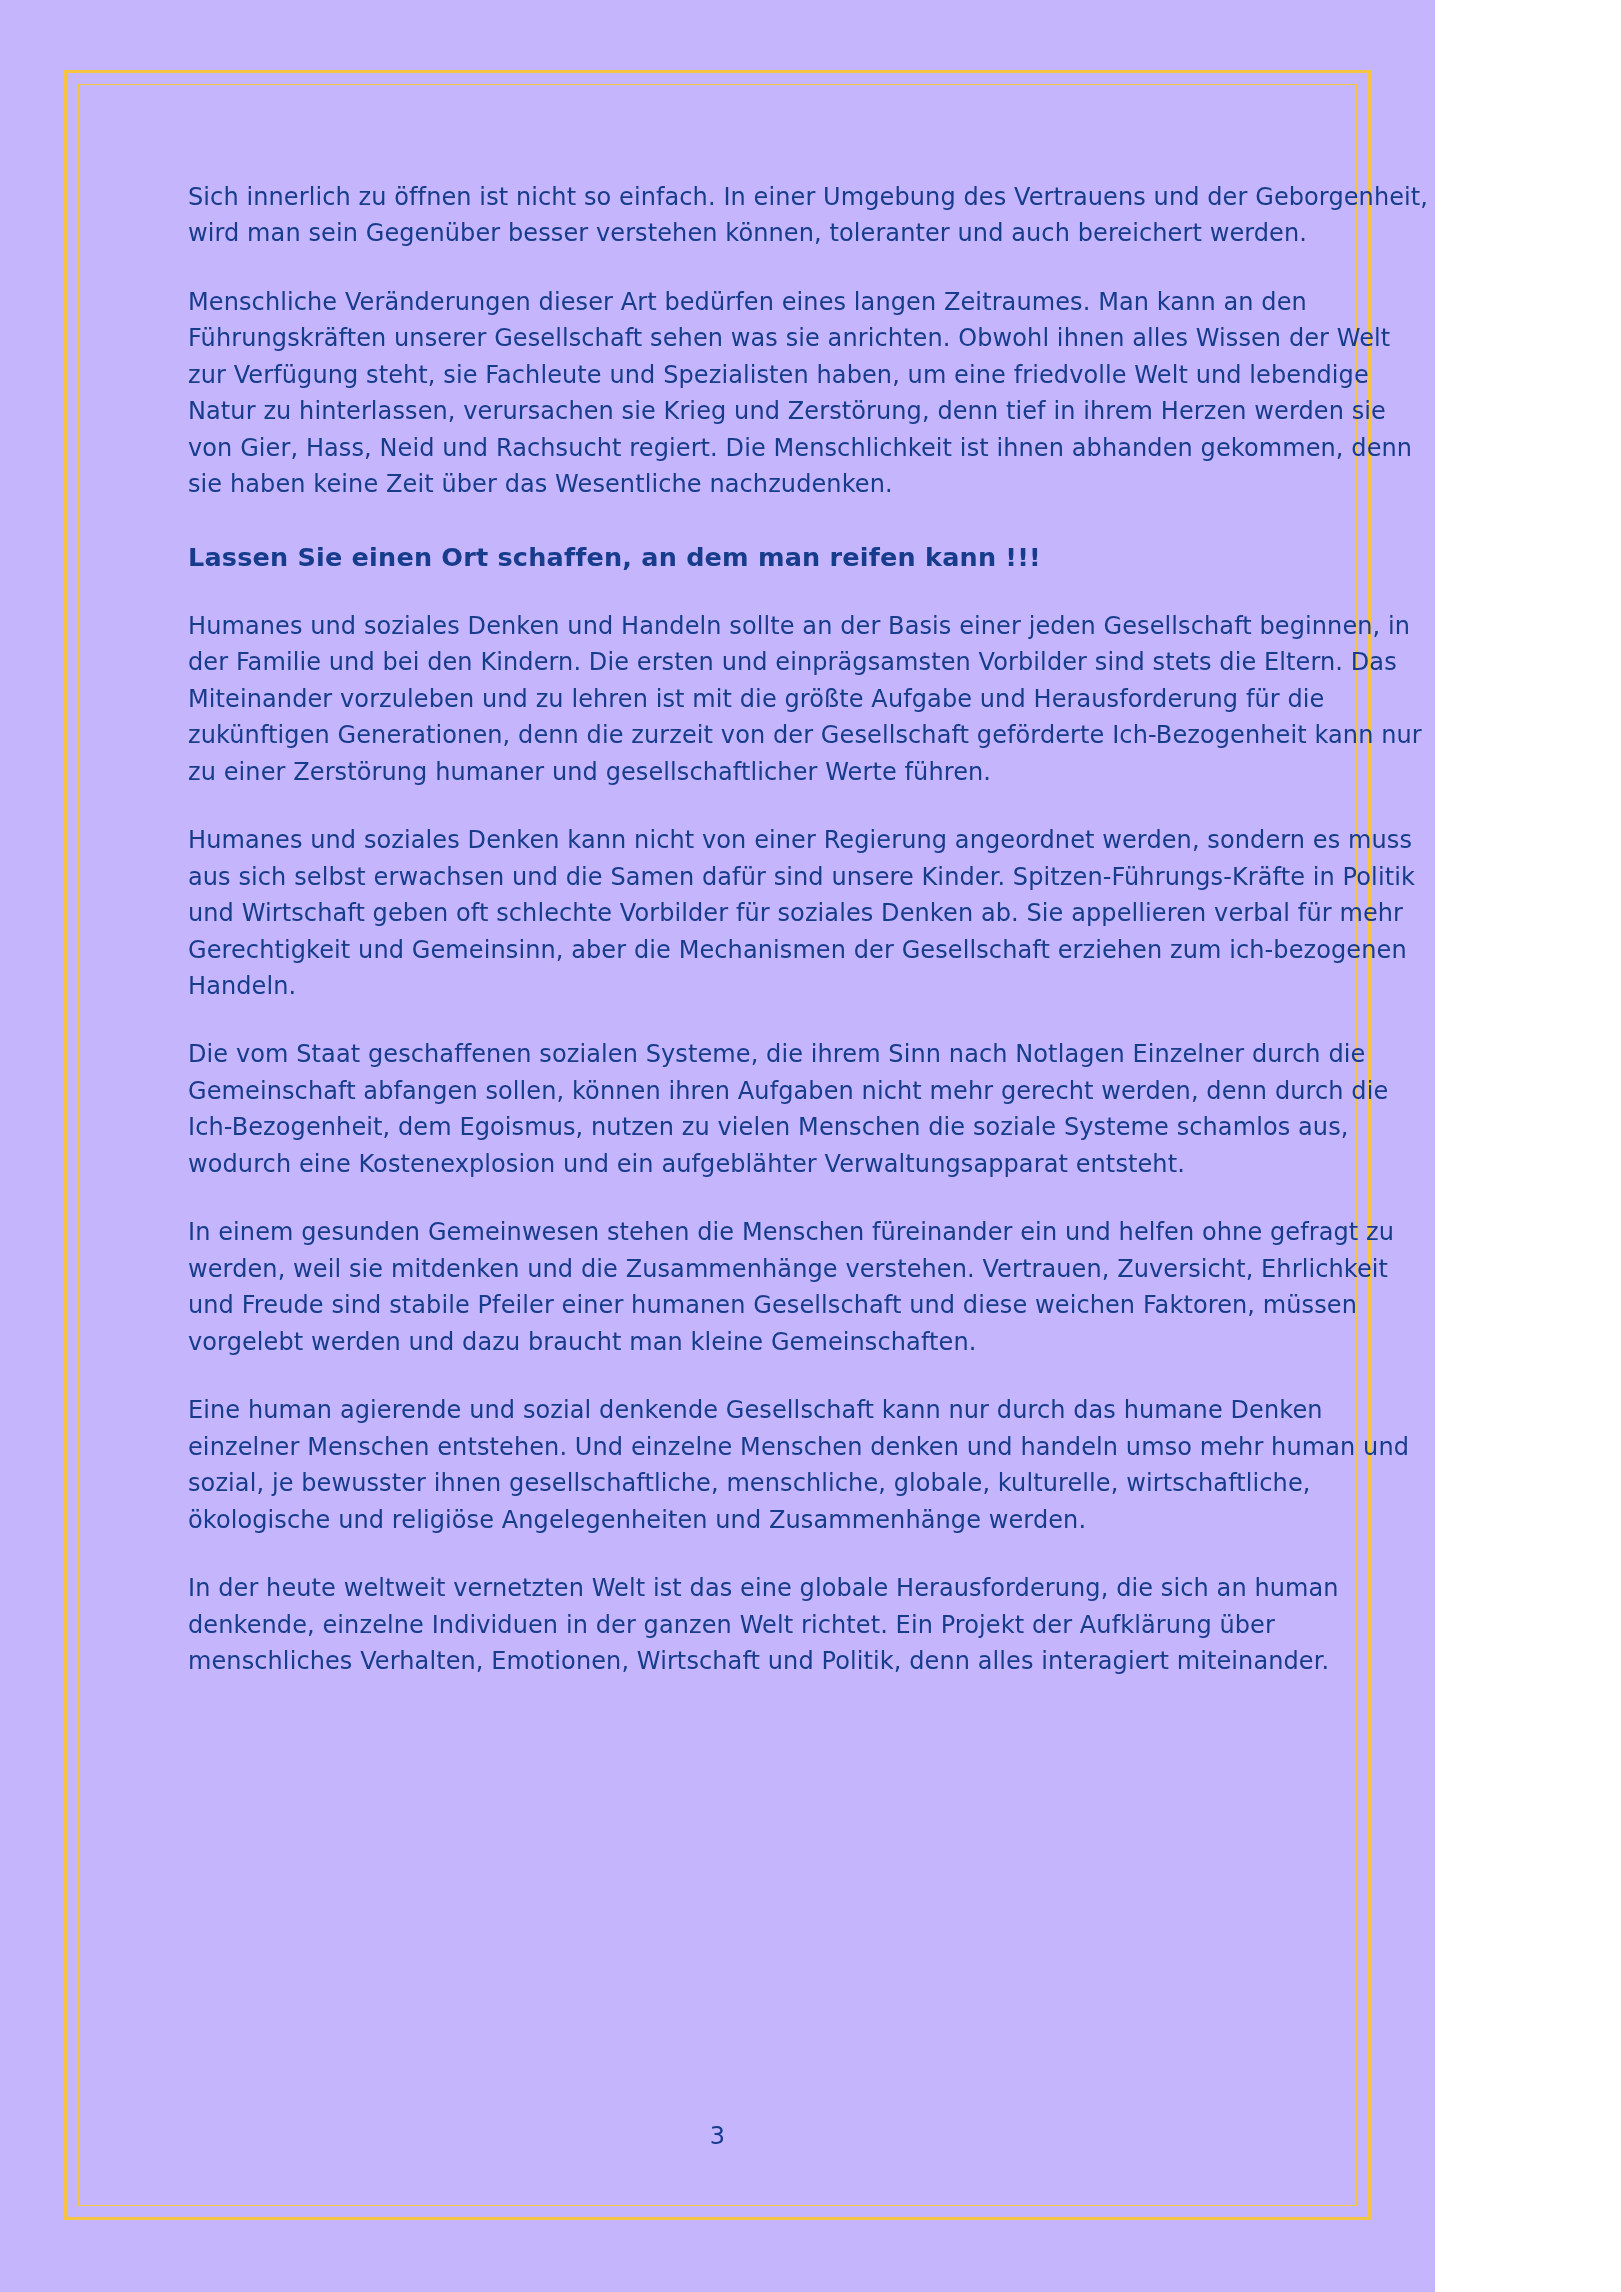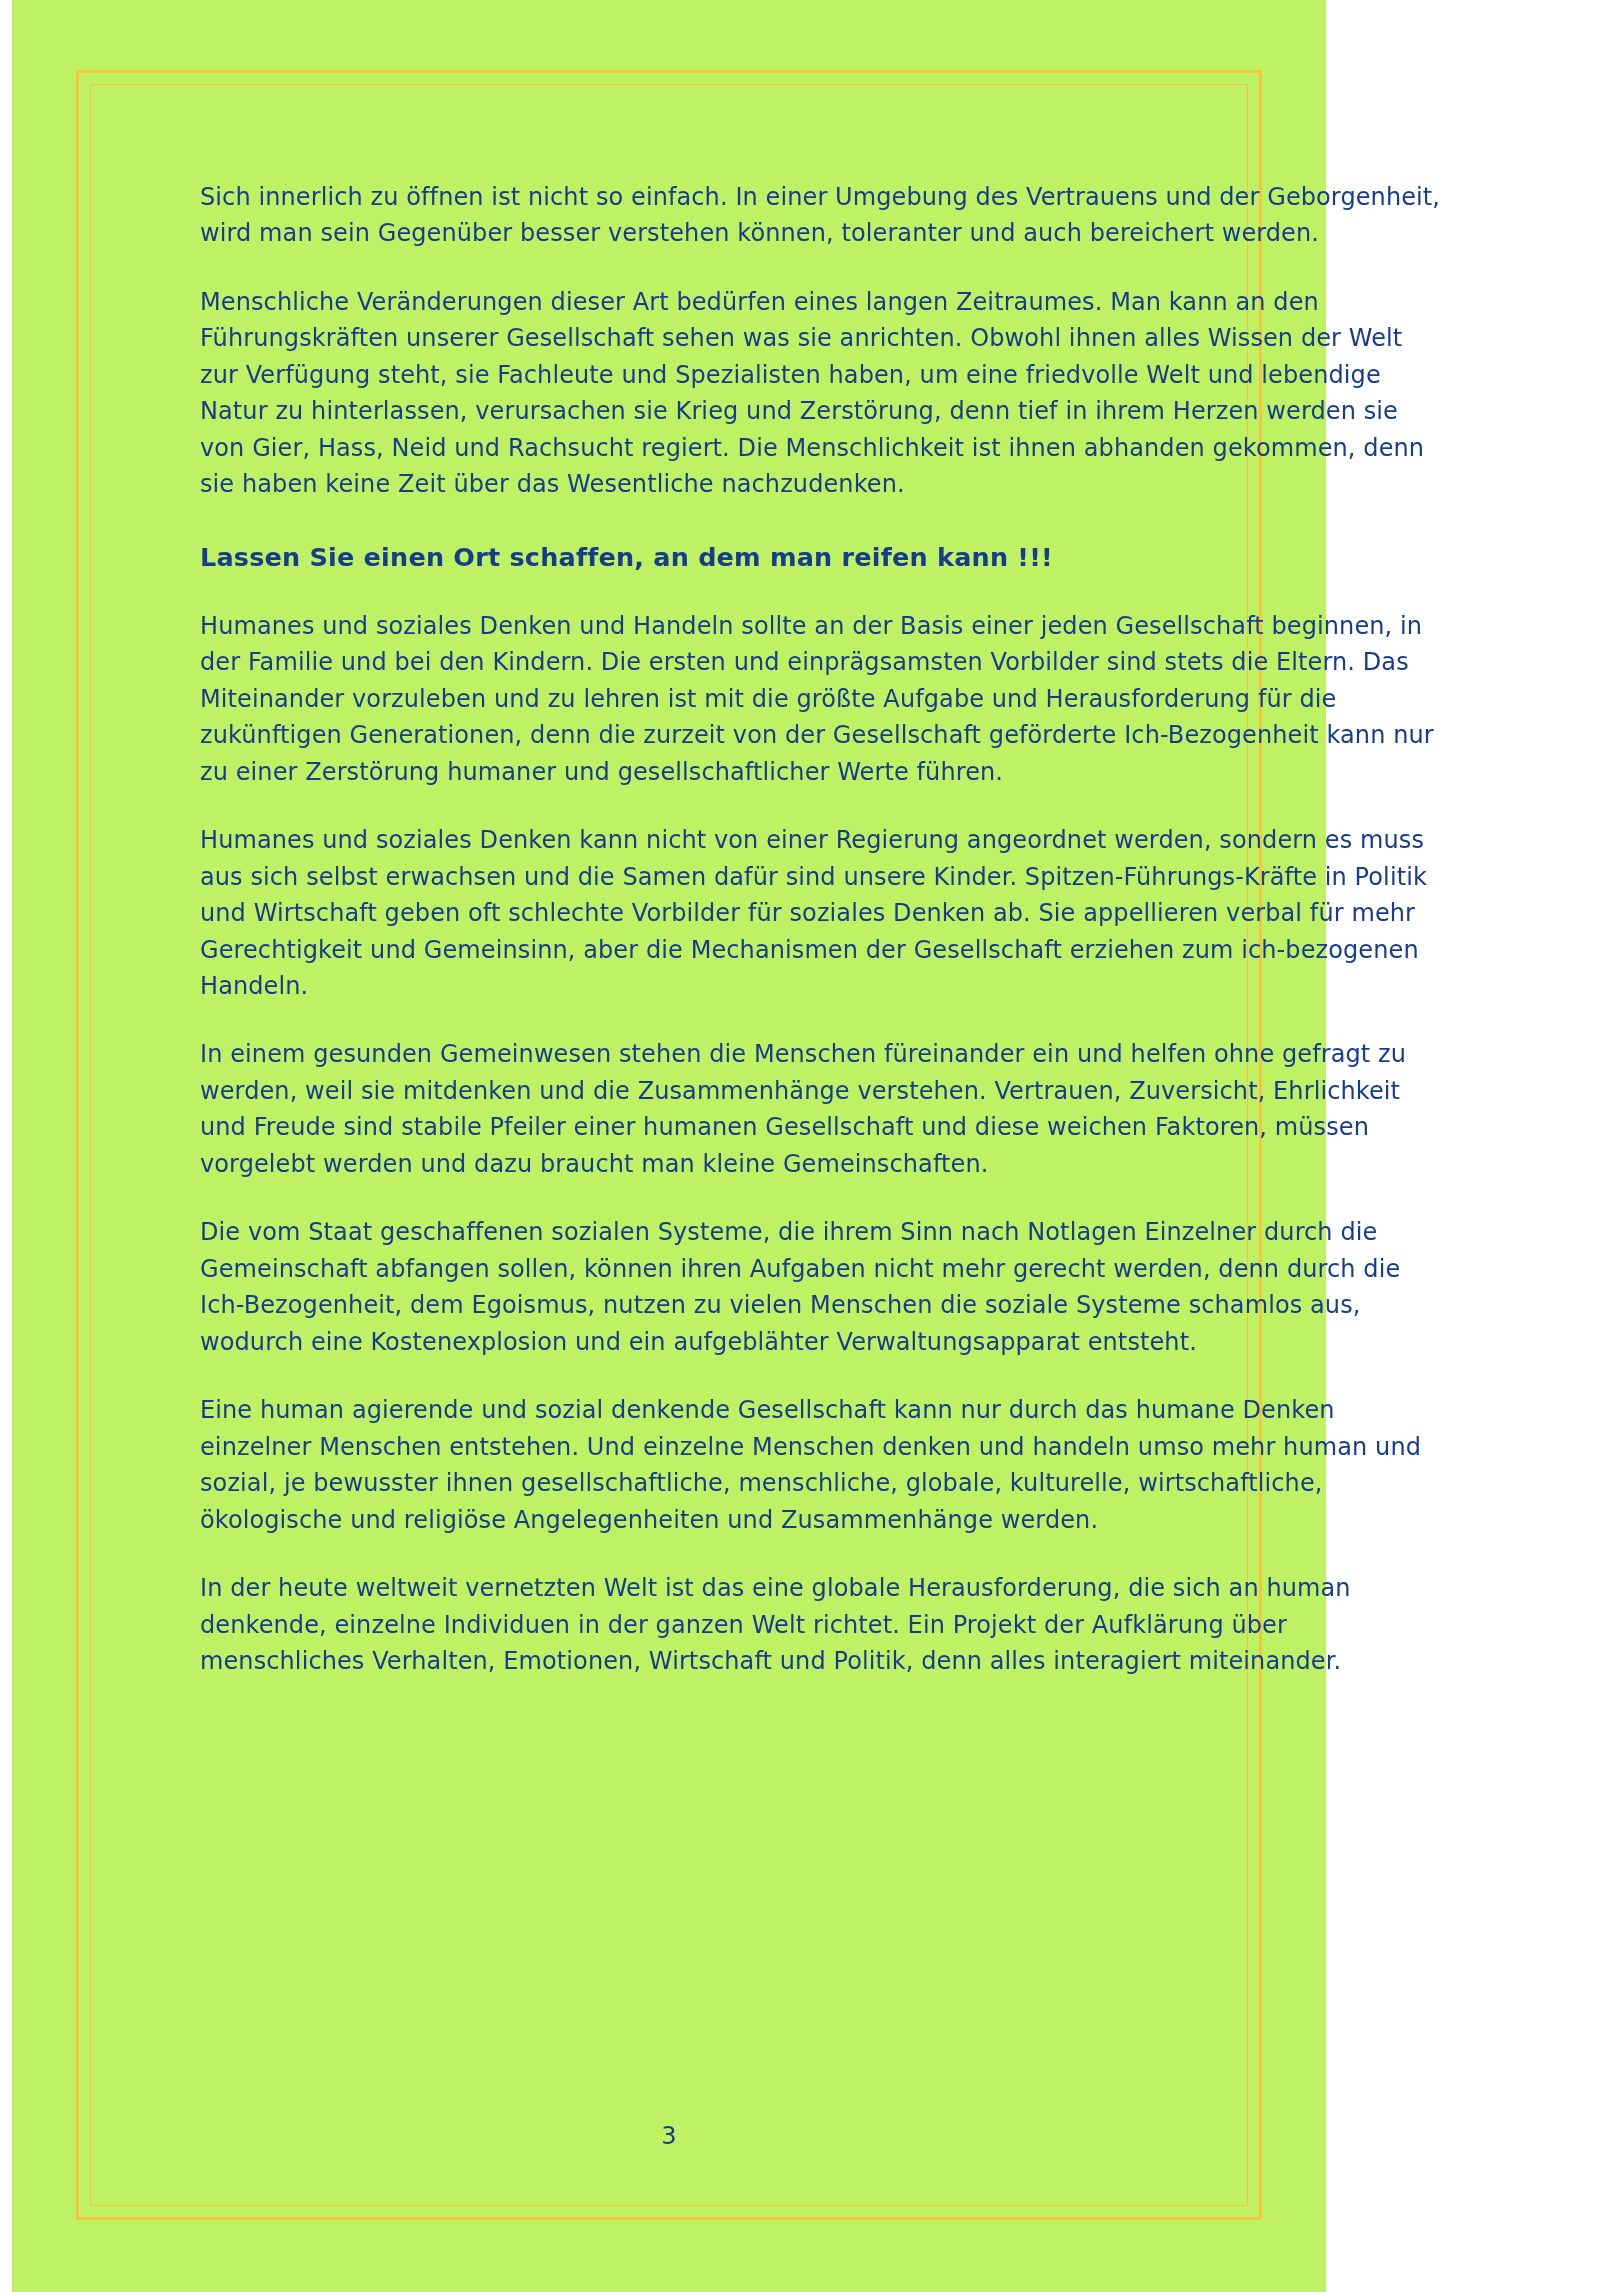--- a/index.html
+++ b/index.html
@@ -10,24 +10,24 @@
   body {
     width: 1622px;
     height: 2293px;
     font-family: "DejaVu Sans", sans-serif;
     position: relative;
   }
 
   
   .page {
     position: absolute;
-    left: 12px; top: 0;
-    width: 1314px;
+    left: 0; top: 0;
+    width: 1435px;
     height: 2293px;
-    background: #bef264;
+    background: #c4b5fd;
     box-sizing: border-box;
   }
   .frame-outer {
     position: absolute;
     left: 64px;
     top: 70px;
     right: 64px;
     bottom: 73px;
     border: 3.6px solid #f5c542;
     box-sizing: border-box;
@@ -92,23 +92,23 @@
     <p class="body-text">Sich innerlich zu öffnen ist nicht so einfach. In einer Umgebung des Vertrauens und der Geborgenheit, wird man sein Gegenüber besser verstehen können, toleranter und auch bereichert werden.</p>
 
     <p class="body-text">Menschliche Veränderungen dieser Art bedürfen eines langen Zeitraumes. Man kann an den Führungskräften unserer Gesellschaft sehen was sie anrichten. Obwohl ihnen alles Wissen der Welt zur Verfügung steht, sie Fachleute und Spezialisten haben, um eine friedvolle Welt und lebendige Natur zu hinterlassen, verursachen sie Krieg und Zerstörung, denn tief in ihrem Herzen werden sie von Gier, Hass, Neid und Rachsucht regiert. Die Menschlichkeit ist ihnen abhanden gekommen, denn sie haben keine Zeit über das Wesentliche nachzudenken.</p>
 
     <h2 class="section-heading">Lassen Sie einen Ort schaffen, an dem man reifen kann !!!</h2>
 
     <p class="body-text">Humanes und soziales Denken und Handeln sollte an der Basis einer jeden Gesellschaft beginnen, in der Familie und bei den Kindern. Die ersten und einprägsamsten Vorbilder sind stets die Eltern. Das Miteinander vorzuleben und zu lehren ist mit die größte Aufgabe und Herausforderung für die zukünftigen Generationen, denn die zurzeit von der Gesellschaft geförderte Ich-Bezogenheit kann nur zu einer Zerstörung humaner und gesellschaftlicher Werte führen.</p>
 
     <p class="body-text">Humanes und soziales Denken kann nicht von einer Regierung angeordnet werden, sondern es muss aus sich selbst erwachsen und die Samen dafür sind unsere Kinder. Spitzen-Führungs-Kräfte in Politik und Wirtschaft geben oft schlechte Vorbilder für soziales Denken ab. Sie appellieren verbal für mehr Gerechtigkeit und Gemeinsinn, aber die Mechanismen der Gesellschaft erziehen zum ich-bezogenen Handeln.</p>
 
+    <p class="body-text">Die vom Staat geschaffenen sozialen Systeme, die ihrem Sinn nach Notlagen Einzelner durch die Gemeinschaft abfangen sollen, können ihren Aufgaben nicht mehr gerecht werden, denn durch die Ich-Bezogenheit, dem Egoismus, nutzen zu vielen Menschen die soziale Systeme schamlos aus, wodurch eine Kostenexplosion und ein aufgeblähter Verwaltungsapparat entsteht.</p>
+
     <p class="body-text">In einem gesunden Gemeinwesen stehen die Menschen füreinander ein und helfen ohne gefragt zu werden, weil sie mitdenken und die Zusammenhänge verstehen. Vertrauen, Zuversicht, Ehrlichkeit und Freude sind stabile Pfeiler einer humanen Gesellschaft und diese weichen Faktoren, müssen vorgelebt werden und dazu braucht man kleine Gemeinschaften.</p>
-
-    <p class="body-text">Die vom Staat geschaffenen sozialen Systeme, die ihrem Sinn nach Notlagen Einzelner durch die Gemeinschaft abfangen sollen, können ihren Aufgaben nicht mehr gerecht werden, denn durch die Ich-Bezogenheit, dem Egoismus, nutzen zu vielen Menschen die soziale Systeme schamlos aus, wodurch eine Kostenexplosion und ein aufgeblähter Verwaltungsapparat entsteht.</p>
 
     <p class="body-text">Eine human agierende und sozial denkende Gesellschaft kann nur durch das humane Denken einzelner Menschen entstehen. Und einzelne Menschen denken und handeln umso mehr human und sozial, je bewusster ihnen gesellschaftliche, menschliche, globale, kulturelle, wirtschaftliche, ökologische und religiöse Angelegenheiten und Zusammenhänge werden.</p>
 
     <p class="body-text">In der heute weltweit vernetzten Welt ist das eine globale Herausforderung, die sich an human denkende, einzelne Individuen in der ganzen Welt richtet. Ein Projekt der Aufklärung über menschliches Verhalten, Emotionen, Wirtschaft und Politik, denn alles interagiert miteinander.</p>
 
   </div>
 
   <div class="page-number">3</div>
 
 </div>

